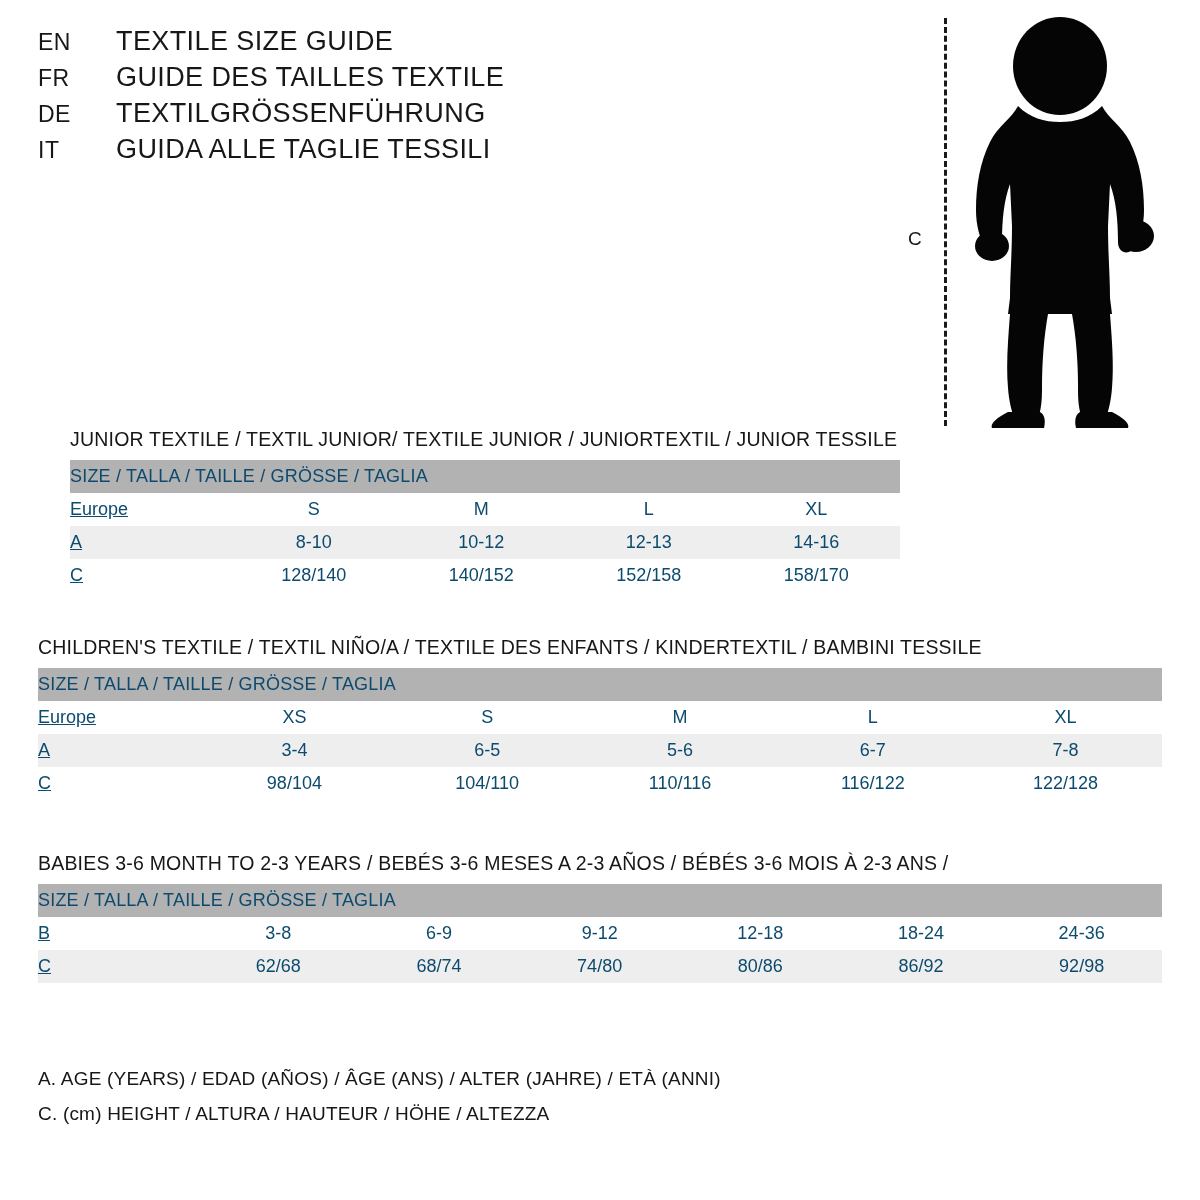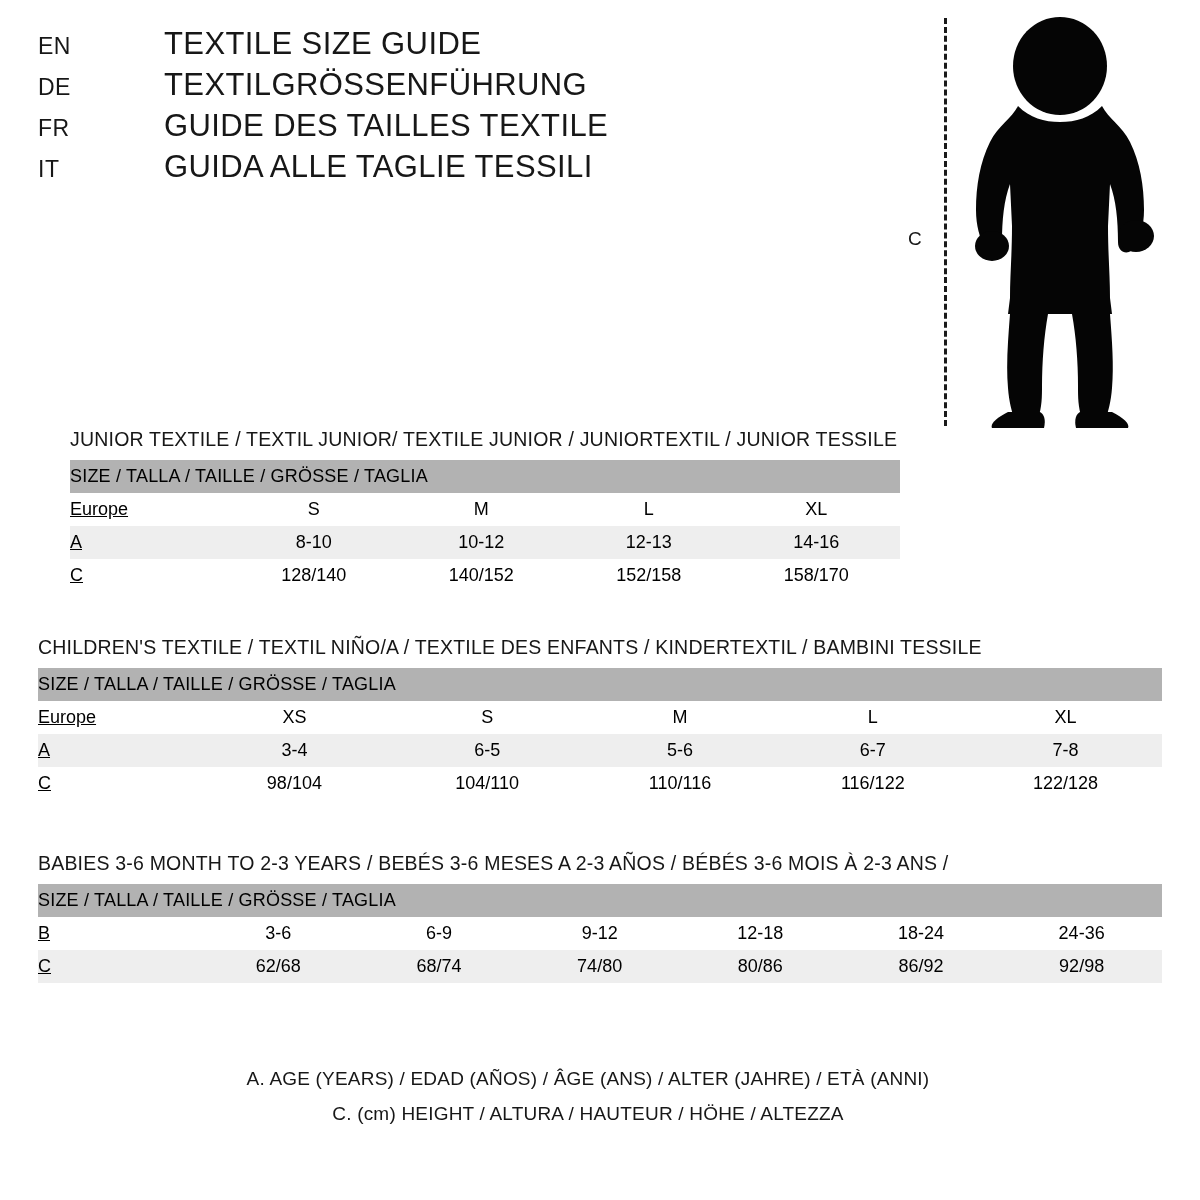--- a/index.html
+++ b/index.html
@@ -20,31 +20,30 @@
   .header {
     position: absolute;
     top: 26px;
     left: 38px;
     width: 560px;
   }
   .title-row {
     display: flex;
     align-items: baseline;
     margin-bottom: 5px;
-    gap: 48px;
   }
   .lang-code {
     width: 78px;
     flex: 0 0 78px;
     font-size: 23px;
     letter-spacing: 0.5px;
     color: #171717;
   }
   .title-text {
-    font-size: 31px;
+    font-size: 27px;
     letter-spacing: 0.4px;
     color: #171717;
     white-space: nowrap;
   }
 
   
   .figure-area {
     position: absolute;
     top: 10px;
     left: 900px;
@@ -84,21 +83,21 @@
     color: #171717;
     margin-bottom: 9px;
     white-space: nowrap;
   }
   .section-title .line2 { display: block; margin-top: 4px; }
 
   table.size-table {
     border-collapse: collapse;
     table-layout: fixed;
     font-size: 18px;
-    color: #000000;
+    color: #0c4a6e;
   }
   table.size-table td {
     padding: 6px 0 6px 0;
     vertical-align: middle;
   }
   .row-head td {
     background: #b2b2b2;
     font-size: 18px;
     letter-spacing: 0.2px;
     padding-left: 8px;
@@ -128,26 +127,26 @@
 </style>
 </head>
 <body>
 
 <div class="header">
   <div class="title-row">
     <span class="lang-code">EN</span>
     <span class="title-text">TEXTILE SIZE GUIDE</span>
   </div>
   <div class="title-row">
+    <span class="lang-code">FR</span>
+    <span class="title-text">GUIDE DES TAILLES TEXTILE</span>
+  </div>
+  <div class="title-row">
     <span class="lang-code">DE</span>
     <span class="title-text">TEXTILGRÖSSENFÜHRUNG</span>
-  </div>
-  <div class="title-row">
-    <span class="lang-code">FR</span>
-    <span class="title-text">GUIDE DES TAILLES TEXTILE</span>
   </div>
   <div class="title-row">
     <span class="lang-code">IT</span>
     <span class="title-text">GUIDA ALLE TAGLIE TESSILI</span>
   </div>
 </div>
 
 <div class="figure-area">
   <span class="measure-label">C</span>
   <div class="dashed-line"></div>
@@ -295,36 +294,36 @@
         <col>
         <col>
         <col>
       </colgroup>
     <tbody>
       <tr class="row-head">
         <td colspan="7">SIZE / TALLA / TAILLE / GRÖSSE / TAGLIA</td>
       </tr>
       <tr class="row-light">
         <td class="cell-label">B</td>
-        <td class="cell-val">3-6</td>
+        <td class="cell-val">3-8</td>
         <td class="cell-val">6-9</td>
         <td class="cell-val">9-12</td>
         <td class="cell-val">12-18</td>
         <td class="cell-val">18-24</td>
         <td class="cell-val">24-36</td>
       </tr>
       <tr class="row-grey">
         <td class="cell-label">C</td>
         <td class="cell-val">62/68</td>
         <td class="cell-val">68/74</td>
         <td class="cell-val">74/80</td>
         <td class="cell-val">80/86</td>
         <td class="cell-val">86/92</td>
         <td class="cell-val">92/98</td>
       </tr>
     </tbody>
   </table>
 </div>
 
-<div class="legend" style="top:1068px;text-align:center;">
+<div class="legend" style="top:1068px;">
   <div class="legend-line">A. AGE (YEARS) / EDAD (AÑOS) / ÂGE (ANS) / ALTER (JAHRE) / ETÀ (ANNI)</div>
   <div class="legend-line">C. (cm) HEIGHT / ALTURA / HAUTEUR / HÖHE / ALTEZZA</div>
 </div>
 
 </body></html>

